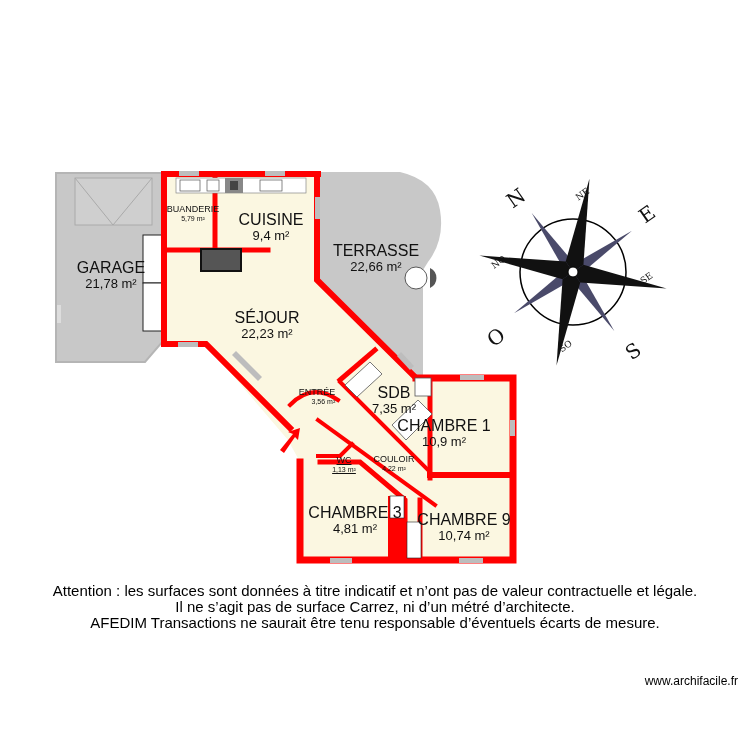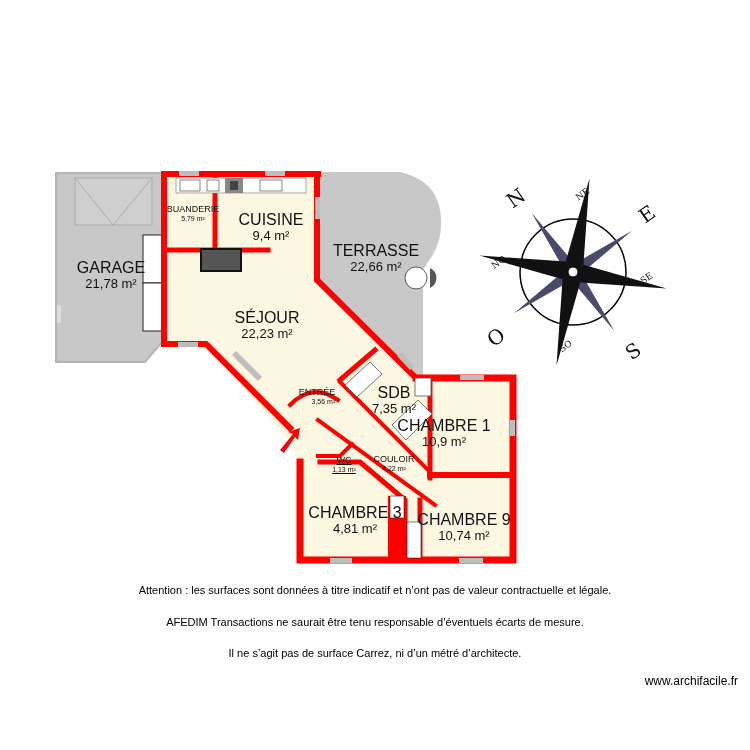--- a/index.html
+++ b/index.html
@@ -3,21 +3,21 @@
 <meta charset="utf-8">
 <style>
   html, body { margin:0; padding:0; background:#ffffff; }
   body { width:750px; height:750px; position:relative; overflow:hidden; font-family:"Liberation Sans", sans-serif; }
   #plan { position:absolute; left:0; top:0; width:750px; height:750px; }
   .lbl { position:absolute; text-align:center; color:#111; font-family:"Liberation Sans", sans-serif; line-height:1.1; white-space:nowrap; transform:translateX(-50%); }
   .lbl .n { display:block; font-size:16px; }
   .lbl .a { display:block; font-size:13px; }
   .lbl.sm .n { font-size:9px; }
   .lbl.sm .a { font-size:7px; }
-  .note { position:absolute; left:0; width:750px; text-align:center; font-size:11px; color:#000; line-height:17px; font-family:"Liberation Sans", sans-serif; }
+  .note { position:absolute; left:0; width:750px; text-align:center; font-size:15px; color:#000; line-height:17px; font-family:"Liberation Sans", sans-serif; }
   .credit { position:absolute; right:12px; top:674px; font-size:12px; color:#000; font-family:"Liberation Sans", sans-serif; }
 </style>
 </head>
 <body>
 
 <svg id="plan" viewBox="0 0 750 750" xmlns="http://www.w3.org/2000/svg">
 
   <g>
     <polygon points="56,173 164,173 164,340 145,362 56,362" fill="#c8c8c8" stroke="#b5b5b5" stroke-width="2"></polygon>
     <rect x="75" y="178" width="77" height="47" fill="#cfcfcf" stroke="#aaa" stroke-width="1"></rect>
@@ -176,15 +176,15 @@
 <div class="lbl" style="left:355px;top:504px;">
   <span class="n">CHAMBRE 3</span>
   <span class="a">4,81 m²</span>
 </div>
 <div class="lbl" style="left:464px;top:511px;">
   <span class="n">CHAMBRE 9</span>
   <span class="a">10,74 m²</span>
 </div>
 
 <div class="note" style="top:582px;">Attention : les surfaces sont données à titre indicatif et n’ont pas de valeur contractuelle et légale.</div>
-<div class="note" style="top:598px;margin-top:47px;">Il ne s’agit pas de surface Carrez, ni d’un métré d’architecte.</div>
+<div class="note" style="top:598px;">Il ne s’agit pas de surface Carrez, ni d’un métré d’architecte.</div>
 <div class="note" style="top:614px;">AFEDIM Transactions ne saurait être tenu responsable d’éventuels écarts de mesure.</div>
 <div class="credit">www.archifacile.fr</div>
 
 </body></html>

